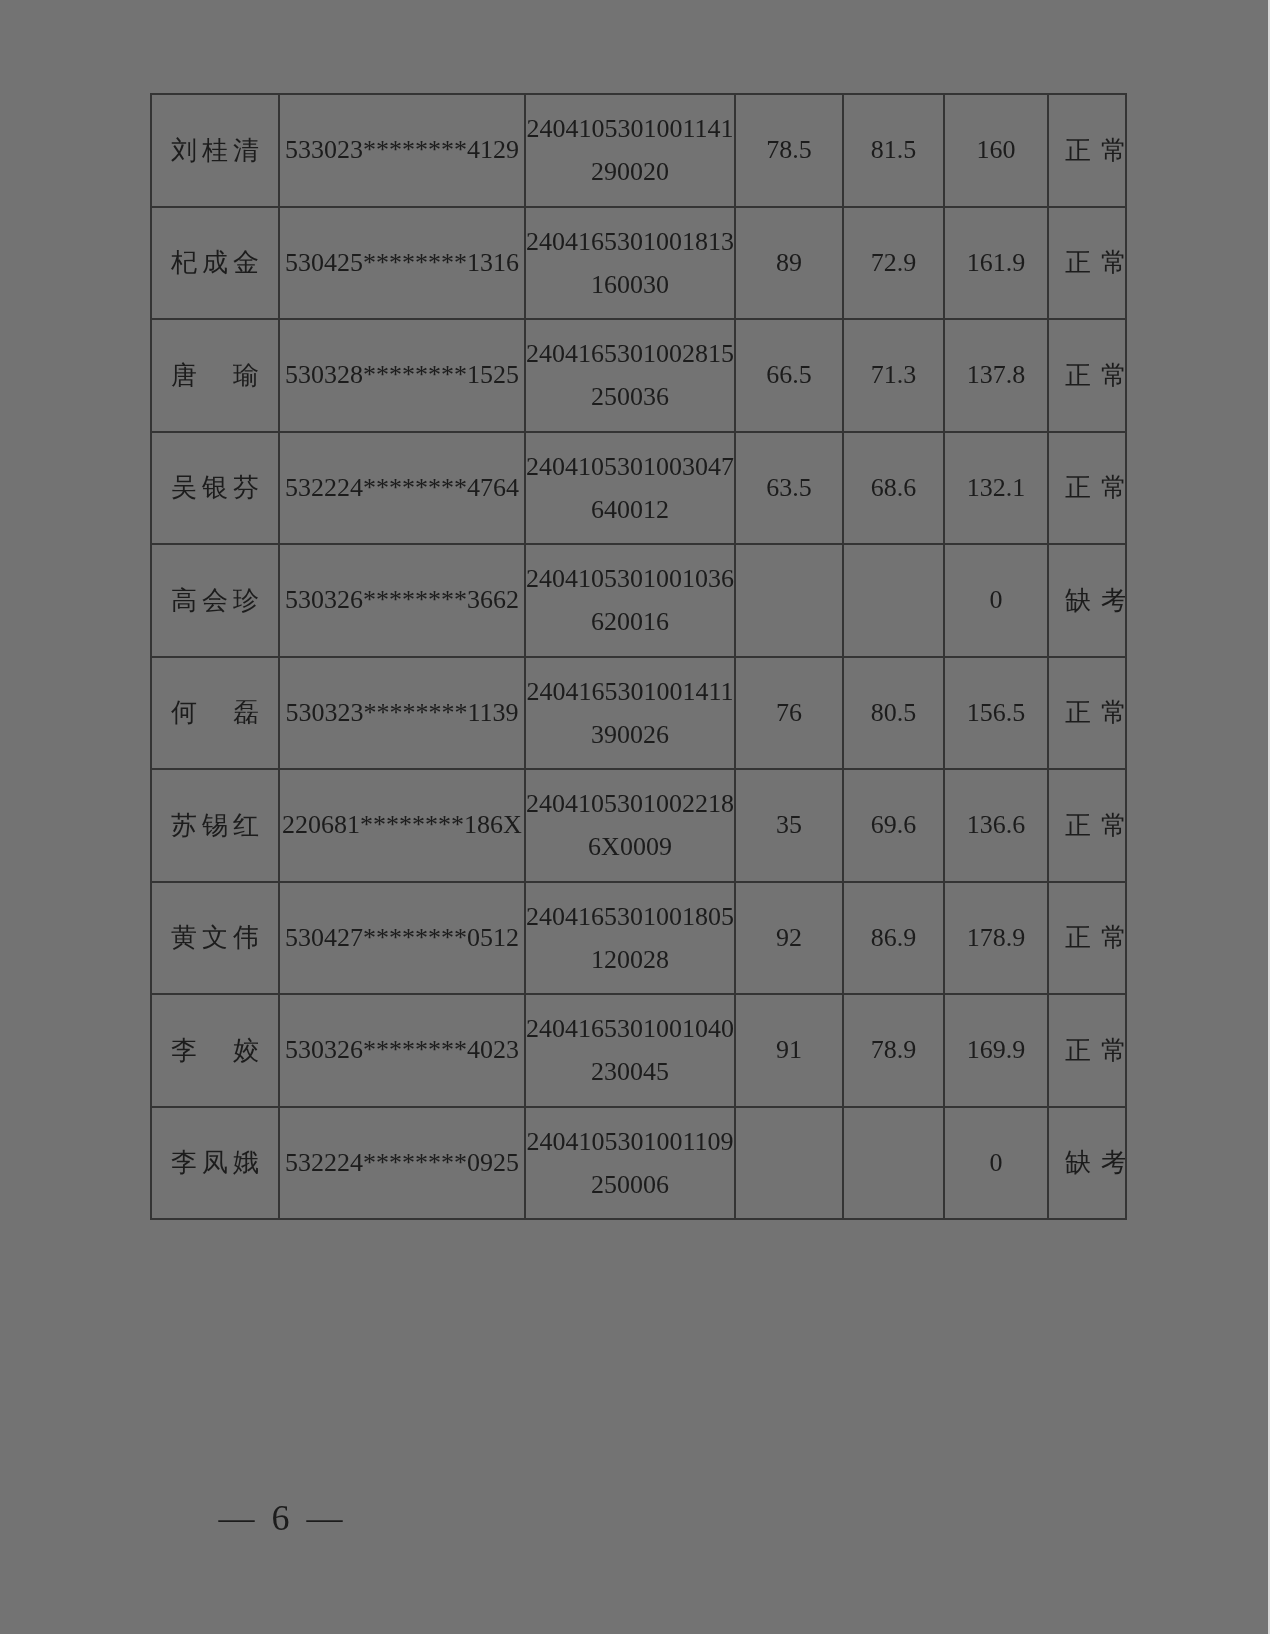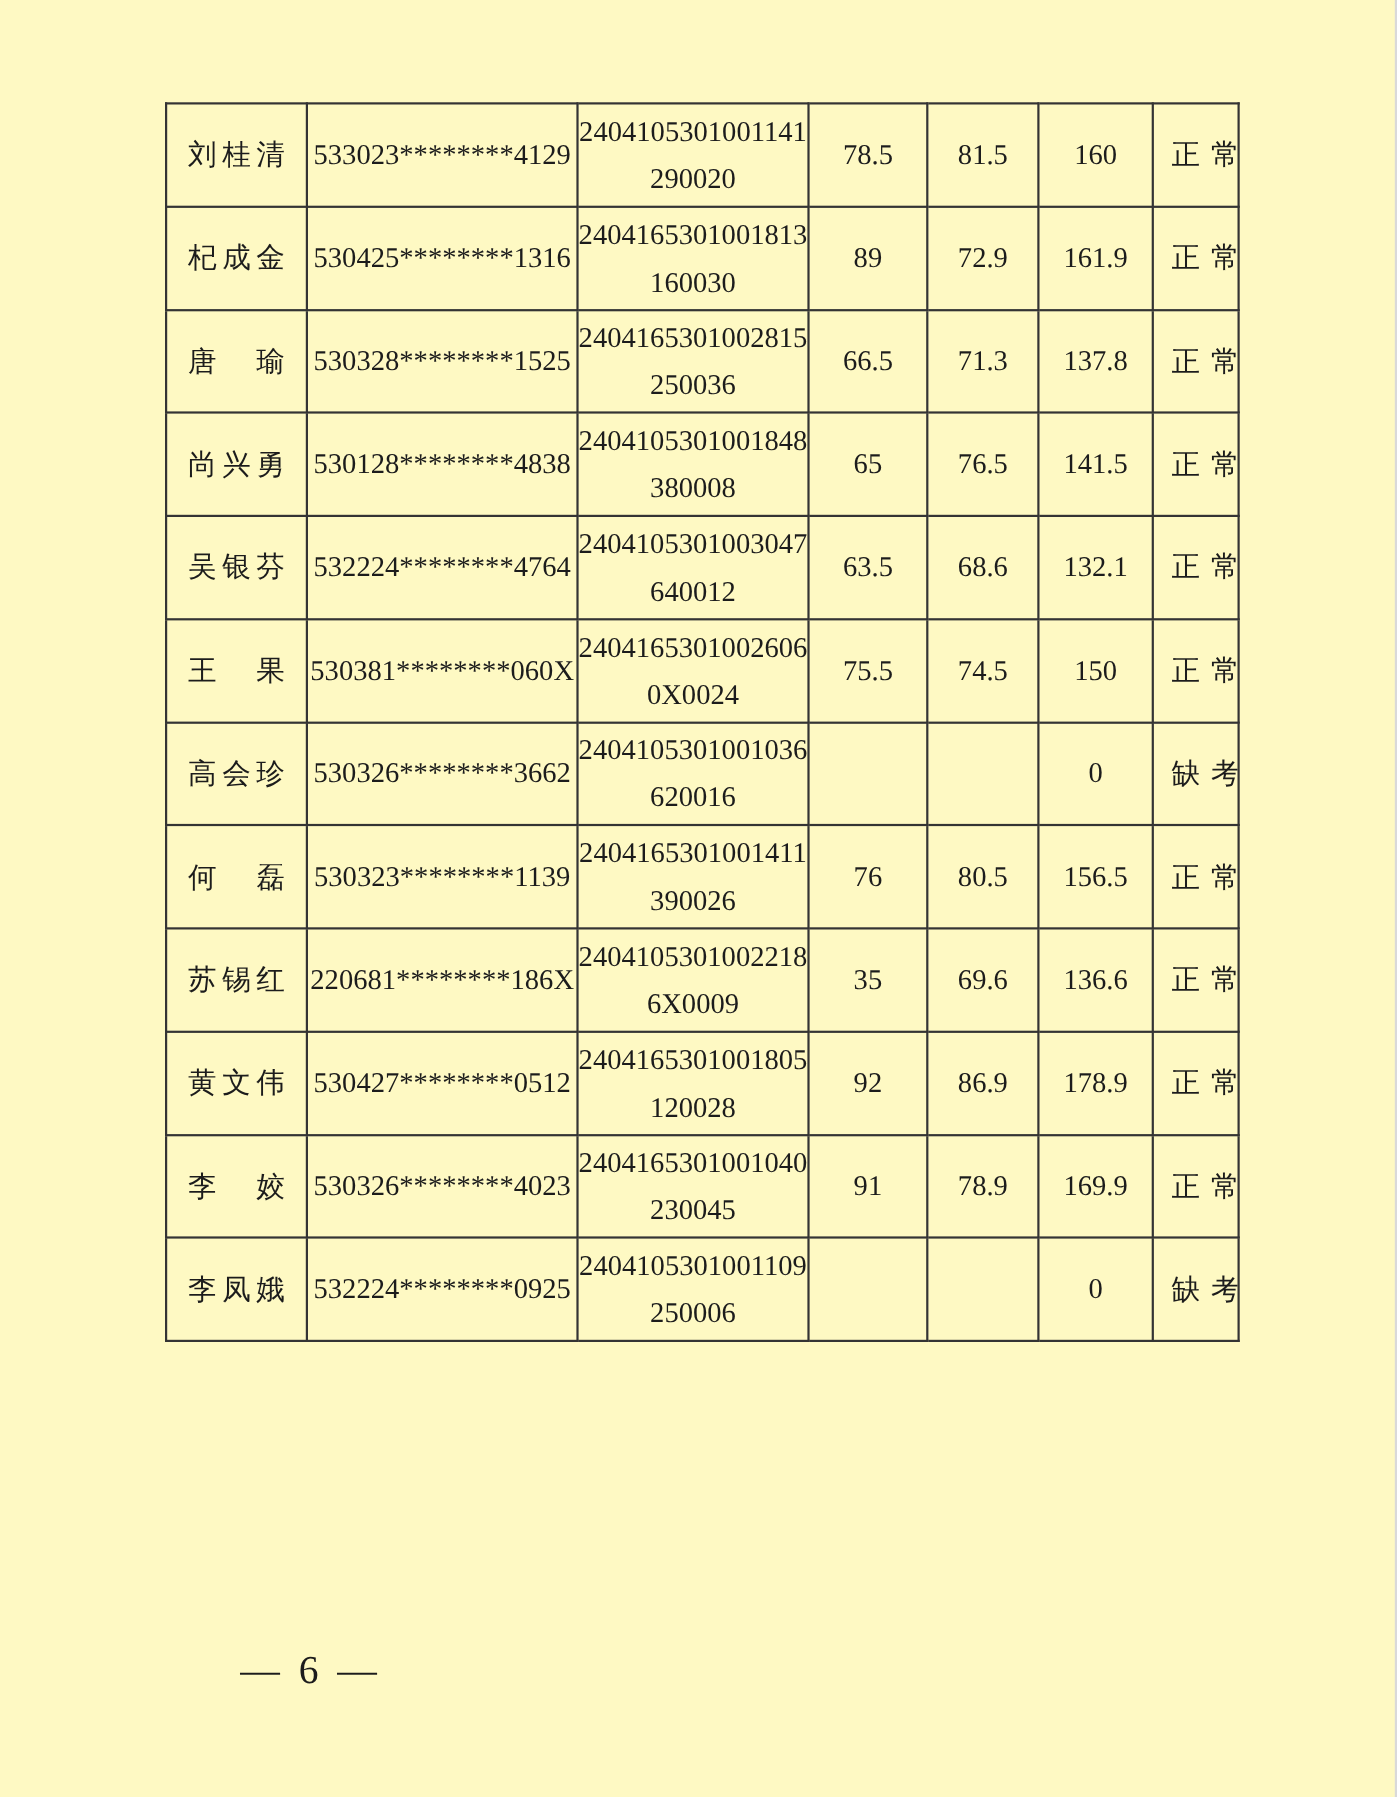--- a/index.html
+++ b/index.html
@@ -4,21 +4,21 @@
 <style>
   html, body {
     margin: 0;
     padding: 0;
     background: #ffffff;
   }
   .sheet {
     position: relative;
     width: 1270px;
     height: 1634px;
-    background: #fef9c3;
+    background: #737373;
     font-family: "Liberation Serif", "DejaVu Serif", serif;
     color: #1c1c1c;
     overflow: hidden;
   }
   table.results {
     position: absolute;
     left: 150px;
     top: 93px;
     width: 975px;
     height: 1127px;
@@ -158,44 +158,20 @@
       <span class="num">71.3</span>
     </td>
     <td>
       <span class="num">137.8</span>
     </td>
     <td>
       <span class="status">正常</span>
     </td>
   </tr>
 
-  <tr>
-    <td>
-      <span class="name">尚兴勇</span>
-    </td>
-    <td>
-      <span class="num">530128********4838</span>
-    </td>
-    <td>
-      <span class="line num">2404105301001848</span>
-      <span class="line num">380008</span>
-    </td>
-    <td>
-      <span class="num">65</span>
-    </td>
-    <td>
-      <span class="num">76.5</span>
-    </td>
-    <td>
-      <span class="num">141.5</span>
-    </td>
-    <td>
-      <span class="status">正常</span>
-    </td>
-  </tr>
 
   <tr>
     <td>
       <span class="name">吴银芬</span>
     </td>
     <td>
       <span class="num">532224********4764</span>
     </td>
     <td>
       <span class="line num">2404105301003047</span>
@@ -208,44 +184,20 @@
       <span class="num">68.6</span>
     </td>
     <td>
       <span class="num">132.1</span>
     </td>
     <td>
       <span class="status">正常</span>
     </td>
   </tr>
 
-  <tr>
-    <td>
-      <span class="name">王果</span>
-    </td>
-    <td>
-      <span class="num">530381********060X</span>
-    </td>
-    <td>
-      <span class="line num">2404165301002606</span>
-      <span class="line num">0X0024</span>
-    </td>
-    <td>
-      <span class="num">75.5</span>
-    </td>
-    <td>
-      <span class="num">74.5</span>
-    </td>
-    <td>
-      <span class="num">150</span>
-    </td>
-    <td>
-      <span class="status">正常</span>
-    </td>
-  </tr>
 
   <tr>
     <td>
       <span class="name">高会珍</span>
     </td>
     <td>
       <span class="num">530326********3662</span>
     </td>
     <td>
       <span class="line num">2404105301001036</span>

